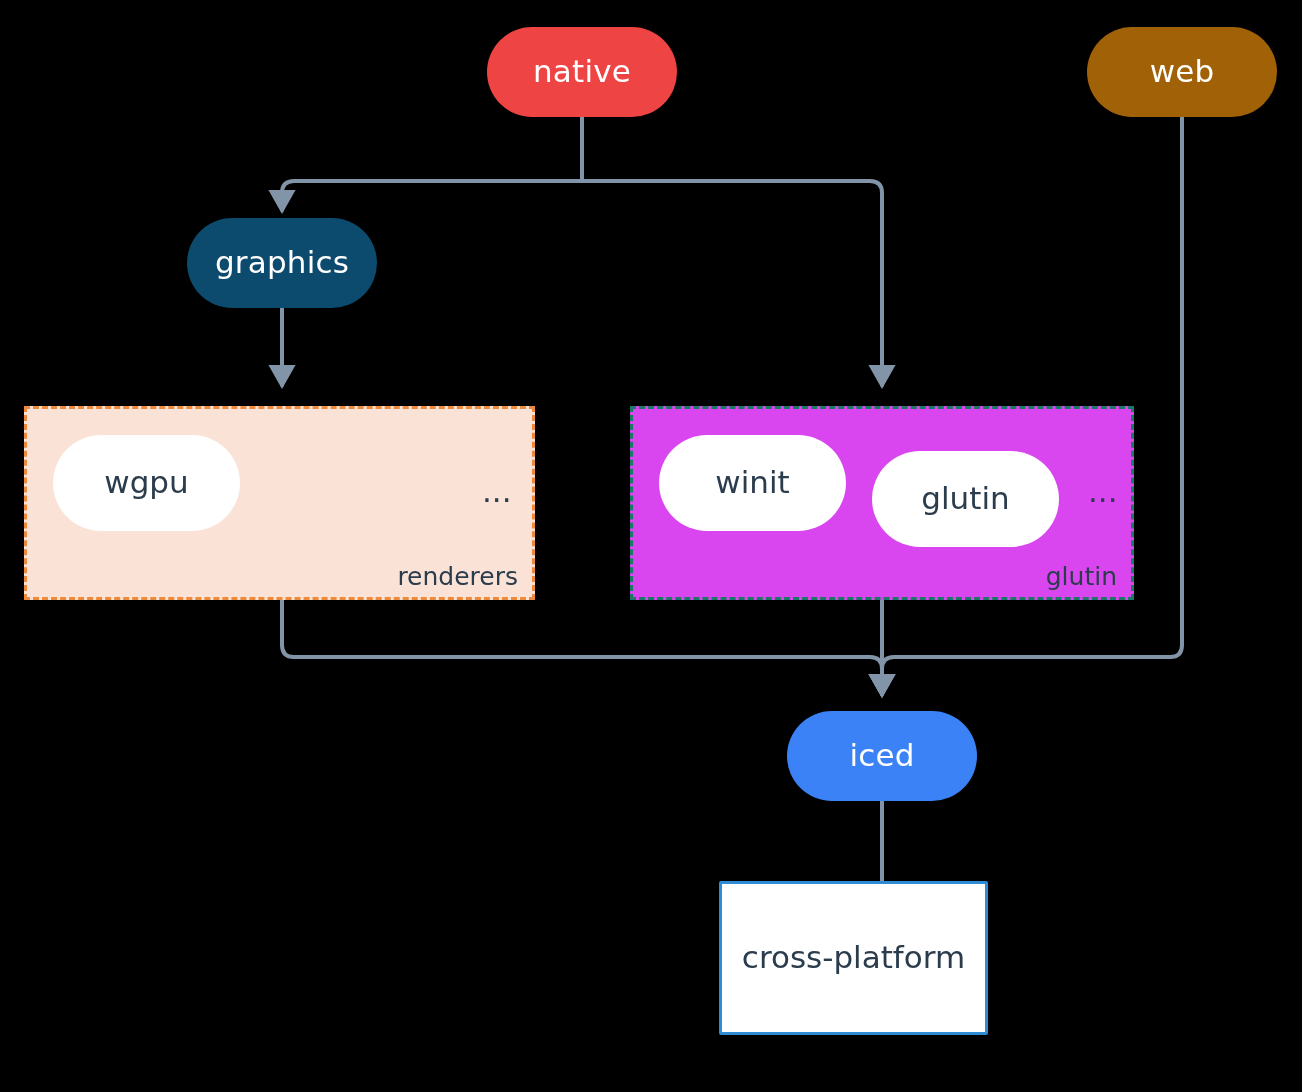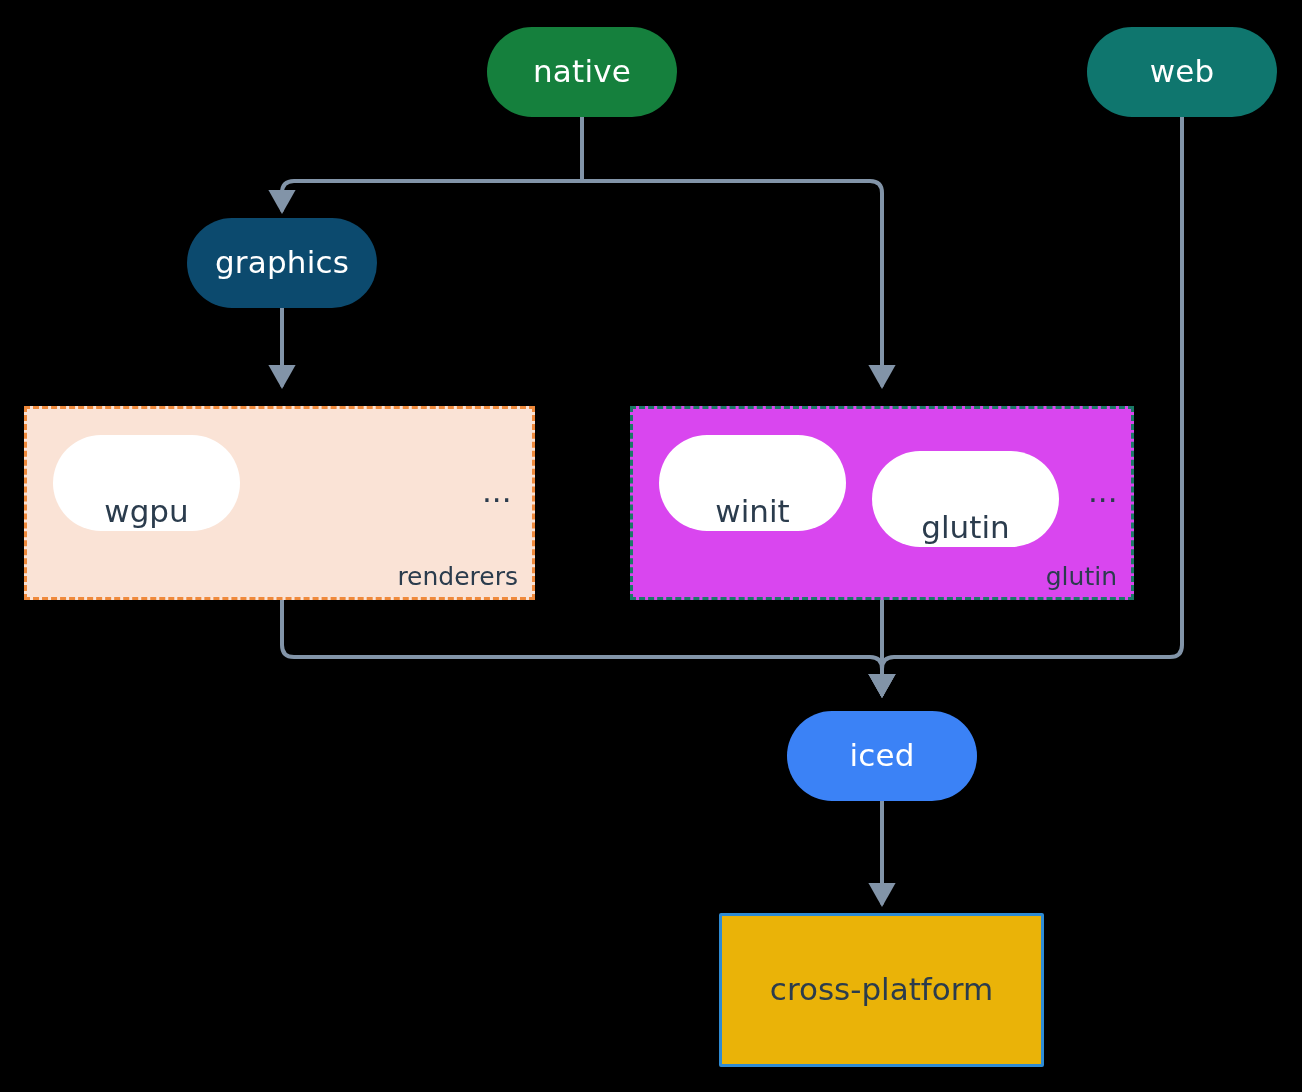--- a/index.html
+++ b/index.html
@@ -36,21 +36,20 @@
     border-radius: 999px;
     color: #ffffff;
     font-size: 31px;
     letter-spacing: 0.2px;
   }
   .pill-white {
     background: #ffffff;
     color: #2b3c4d;
     border-radius: 999px;
     font-size: 31px;
-    align-items: flex-end;
   }
   
   .subgraph {
     position: absolute;
     box-sizing: border-box;
   }
   .subgraph-label {
     position: absolute;
     right: 14px;
     bottom: 8px;
@@ -97,25 +96,25 @@
       <path d="M 282 600 L 282 645 Q 282 657 294 657 L 870 657 Q 882 657 882 669 L 882 694" marker-end="url(#arrowhead)"></path>
 
       <path d="M 882 600 L 882 694" marker-end="url(#arrowhead)"></path>
 
       <path d="M 1182 117 L 1182 645 Q 1182 657 1170 657 L 894 657 Q 882 657 882 669 L 882 694" marker-end="url(#arrowhead)"></path>
 
       <path d="M 882 801 L 882 903" marker-end="url(#arrowhead)"></path>
     </g>
   </svg>
 
-  <div class="node pill" style="left:487px; top:27px; width:190px; height:90px; background:#15803d;">
+  <div class="node pill" style="left:487px; top:27px; width:190px; height:90px; background:#ef4444;">
     <span>native</span>
   </div>
 
-  <div class="node pill" style="left:1087px; top:27px; width:190px; height:90px; background:#0f766e;">
+  <div class="node pill" style="left:1087px; top:27px; width:190px; height:90px; background:#a16207;">
     <span>web</span>
   </div>
 
   <div class="node pill" style="left:187px; top:218px; width:190px; height:90px; background:#0c4a6e;">
     <span>graphics</span>
   </div>
 
   <div class="subgraph" style="left:24px; top:406px; width:511px; height:194px;
               background:#fae3d6; border:3px dashed #ef8a3c;">
     <div class="node pill-white" style="left:26px; top:26px; width:187px; height:96px;">
@@ -134,18 +133,18 @@
       <span>glutin</span>
     </div>
     <div class="ellipsis" style="left:455px; top:67px;">...</div>
     <div class="subgraph-label">glutin</div>
   </div>
 
   <div class="node pill" style="left:787px; top:711px; width:190px; height:90px; background:#3b82f6;">
     <span>iced</span>
   </div>
 
-  <div class="node rect-node" style="left:719px; top:913px; width:325px; height:154px;
-              background:#eab308; border:3px solid #2e8bd4;">
+  <div class="node rect-node" style="left:719px; top:881px; width:269px; height:154px;
+              background:#ffffff; border:3px solid #2e8bd4;">
     <span>cross-platform</span>
   </div>
 
 </div>
 
 </body></html>

